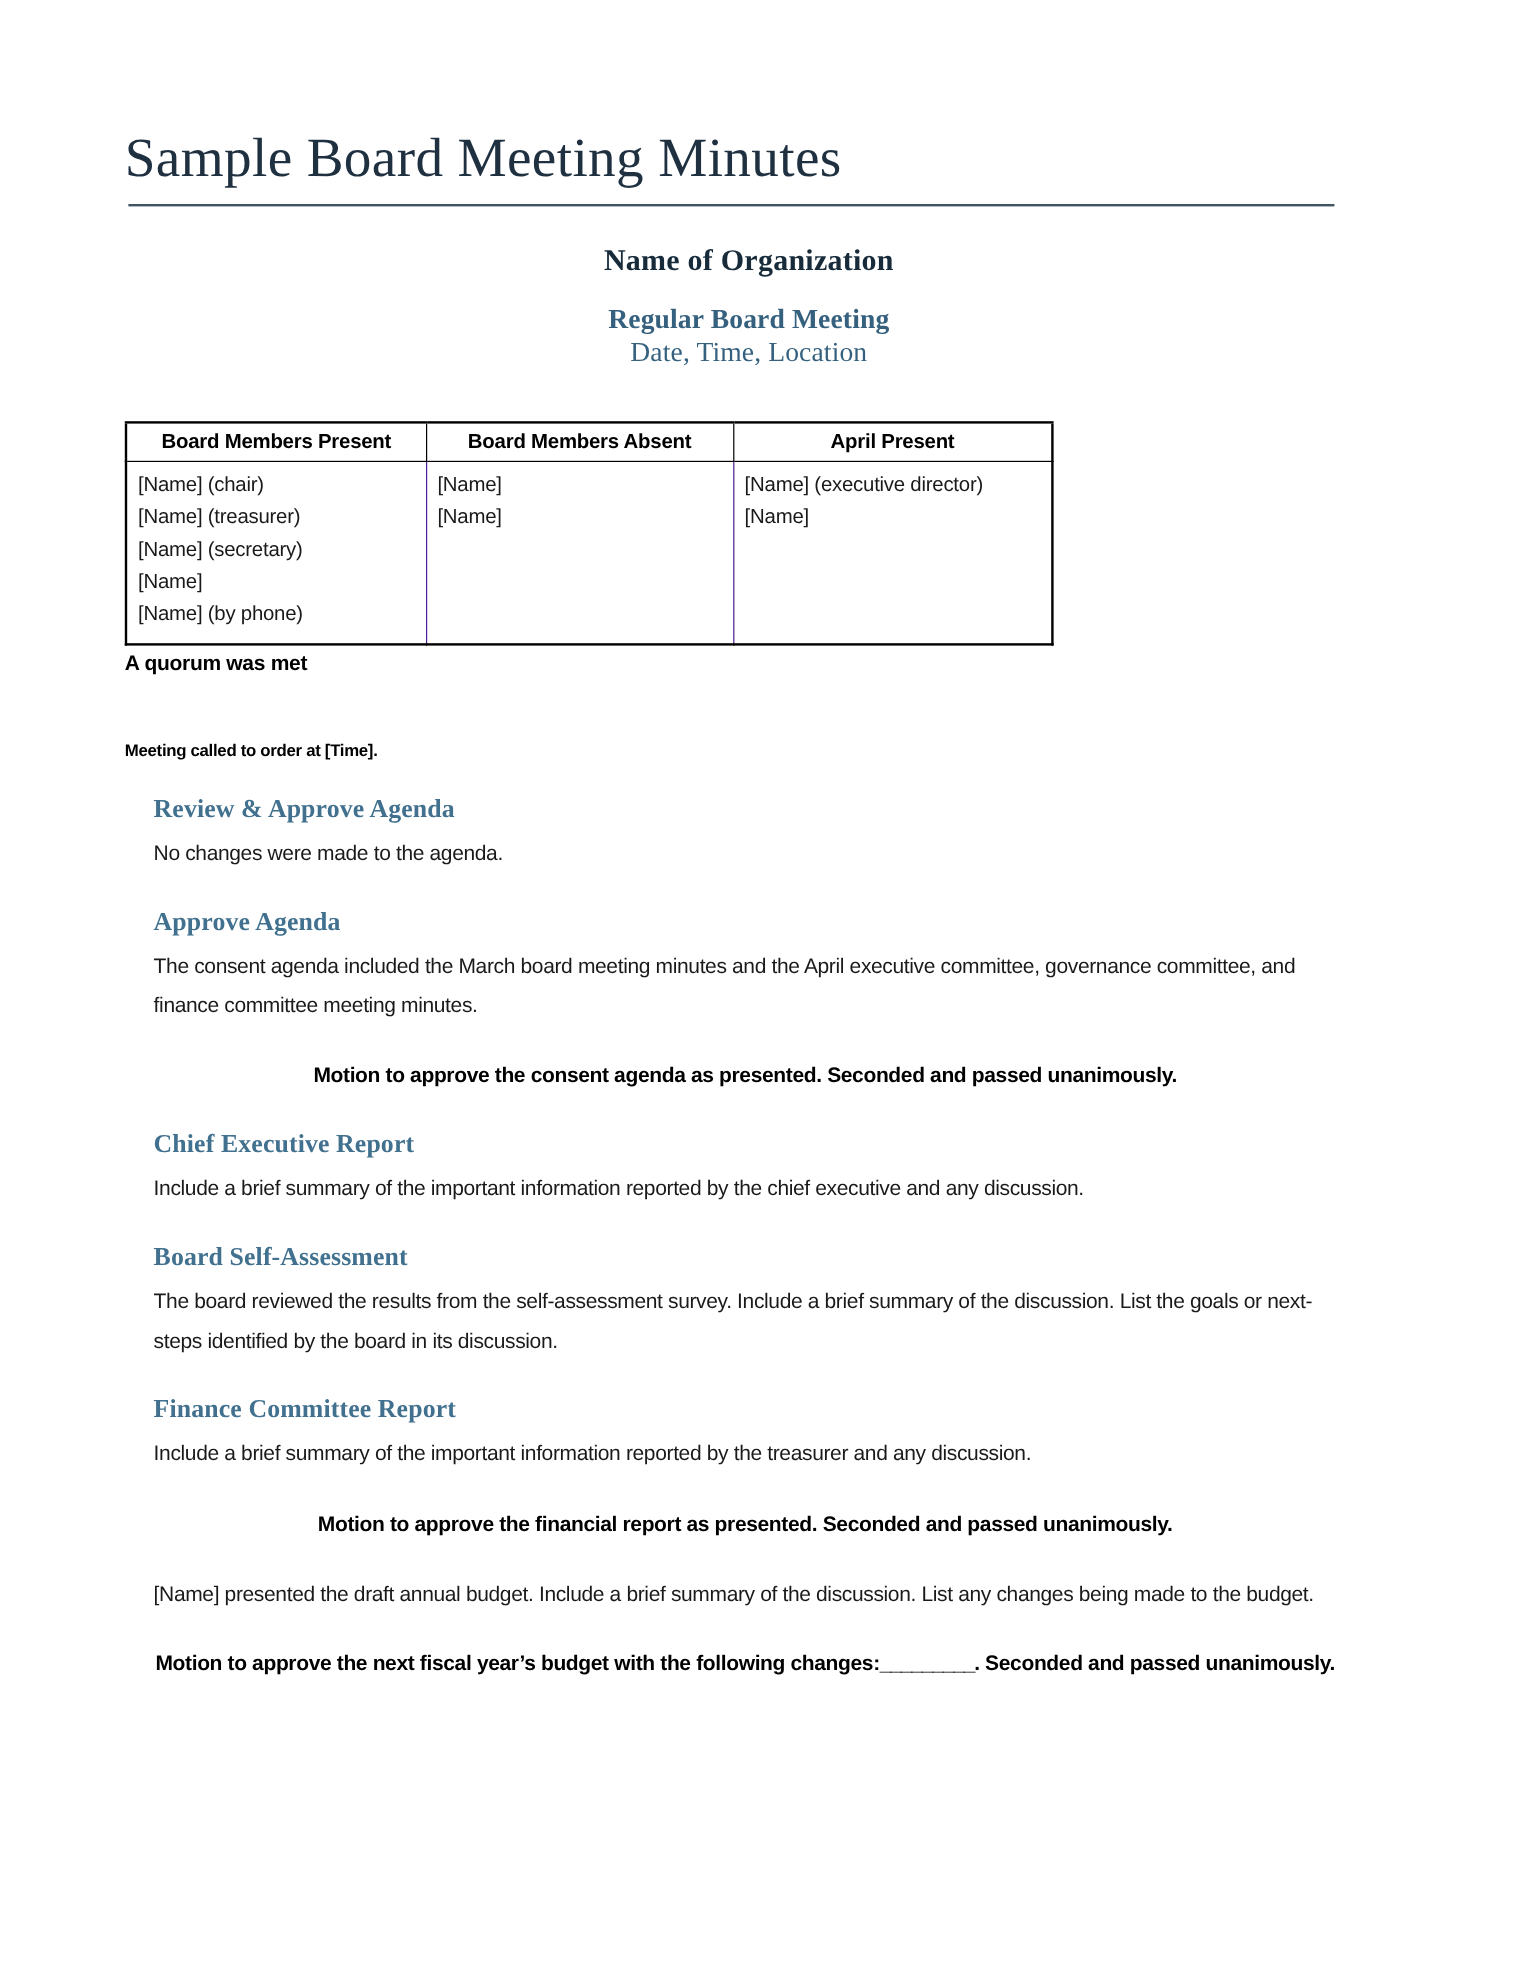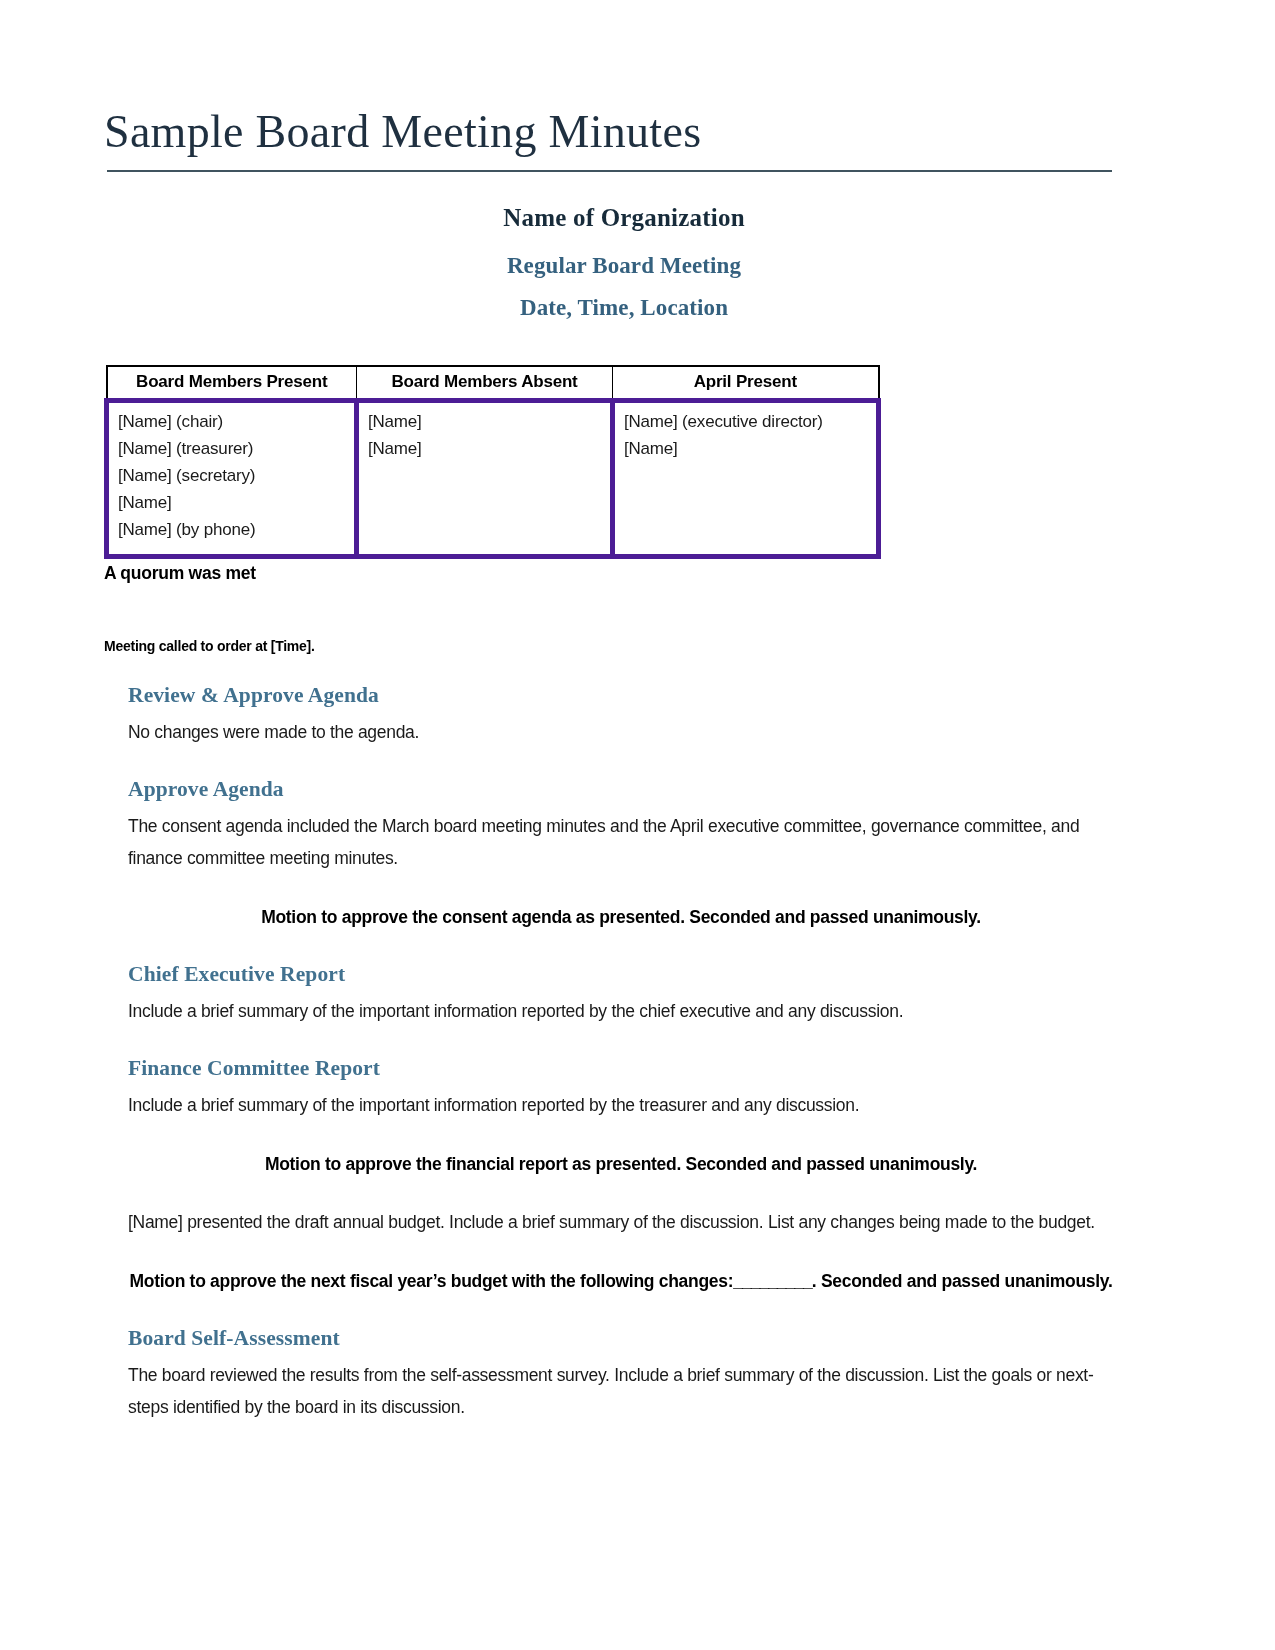--- a/index.html
+++ b/index.html
@@ -63,25 +63,25 @@
   .org-sub {
     font-family: "Liberation Serif", "DejaVu Serif", serif;
     font-weight: bold;
     font-size: 23px;
     color: #35617f;
     letter-spacing: 0.1px;
     margin-top: 21px;
   }
   .org-sub2 {
     font-family: "Liberation Serif", "DejaVu Serif", serif;
-    font-weight: bold;
+    font-weight: normal;
     font-size: 23px;
     color: #35617f;
     letter-spacing: 0.1px;
-    margin-top: 16px;
+    margin-top: 2px;
   }
 
   
   .attend-table {
     margin-top: 44px;
     border-collapse: collapse;
     width: 772px;
     table-layout: fixed;
     border: 2px solid #000000;
   }
@@ -91,21 +91,21 @@
     font-family: "Liberation Sans", sans-serif;
     font-weight: bold;
     font-size: 17px;
     color: #000000;
     padding: 5px 6px 6px 6px;
     text-align: center;
     letter-spacing: -0.2px;
     vertical-align: middle;
   }
   .attend-table td {
-    border: 5px solid #4c1d95;
+    border: 1px solid #4c1d95;
     vertical-align: top;
     padding: 6px 9px 10px 9px;
     height: 130px;
   }
   .attend-table td ul {
     list-style: none;
     margin: 0;
     padding: 0;
   }
   .attend-table td li {
@@ -247,26 +247,26 @@
       <div class="body-text">The consent agenda included the March board meeting minutes and the April executive committee, governance committee, and finance committee meeting minutes.</div>
       <div class="motion">Motion to approve the consent agenda as presented. Seconded and passed unanimously.</div>
     </div>
 
     <div class="section">
       <div class="sec-head">Chief Executive Report</div>
       <div class="body-text">Include a brief summary of the important information reported by the chief executive and any discussion.</div>
     </div>
 
     <div class="section">
+      <div class="sec-head">Board Self-Assessment</div>
+      <div class="body-text">The board reviewed the results from the self-assessment survey. Include a brief summary of the discussion. List the goals or next-steps identified by the board in its discussion.</div>
+    </div>
+
+    <div class="section">
       <div class="sec-head">Finance Committee Report</div>
       <div class="body-text">Include a brief summary of the important information reported by the treasurer and any discussion.</div>
       <div class="motion">Motion to approve the financial report as presented. Seconded and passed unanimously.</div>
       <div class="body-text para">[Name] presented the draft annual budget. Include a brief summary of the discussion. List any changes being made to the budget.</div>
       <div class="motion"><span>Motion to approve the next fiscal year’s budget with the following changes:</span><span class="blank-line">_________</span><span>. Seconded and passed unanimously.</span></div>
     </div>
 
-    <div class="section">
-      <div class="sec-head">Board Self-Assessment</div>
-      <div class="body-text">The board reviewed the results from the self-assessment survey. Include a brief summary of the discussion. List the goals or next-steps identified by the board in its discussion.</div>
-    </div>
-
   </div>
 </div>
 
 </body></html>

